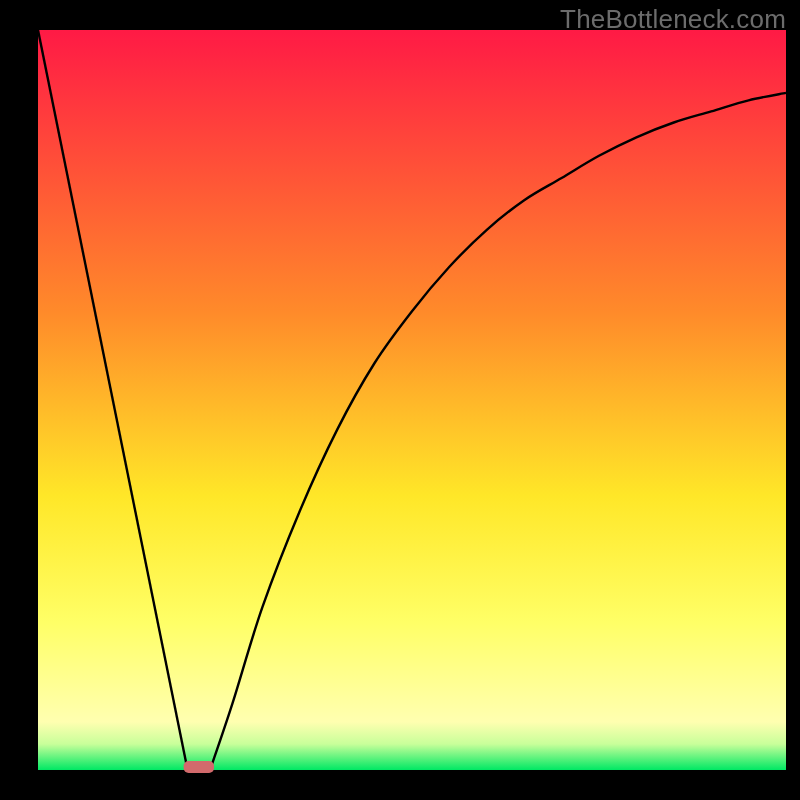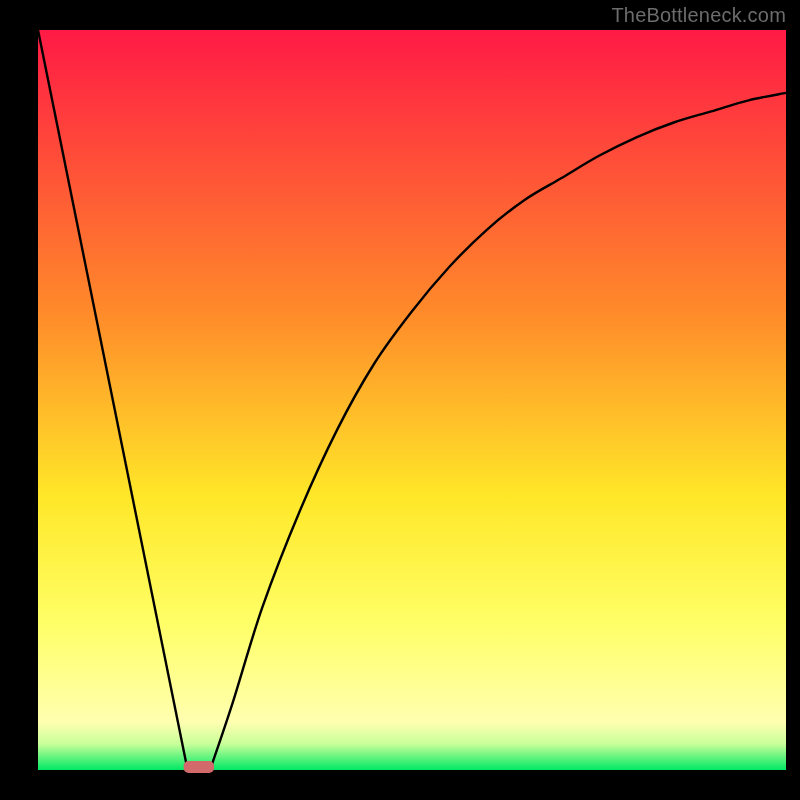--- a/index.html
+++ b/index.html
@@ -19,21 +19,21 @@
   svg {
     position: absolute;
     top: 0;
     left: 0;
   }
   .watermark {
     position: absolute;
     top: 4px;
     right: 14px;
     color: #6c6c6c;
-    font-size: 20px;
+    font-size: 26px;
     font-weight: 500;
     letter-spacing: 0.2px;
     user-select: none;
   }
 </style>
 </head>
 <body>
 
 <div class="canvas-wrap">
 

